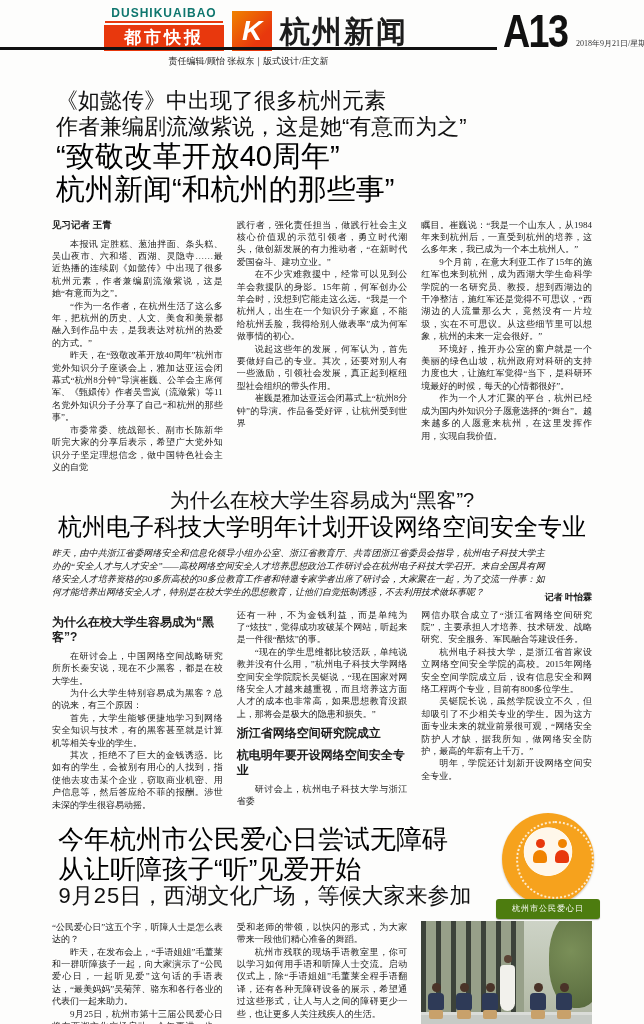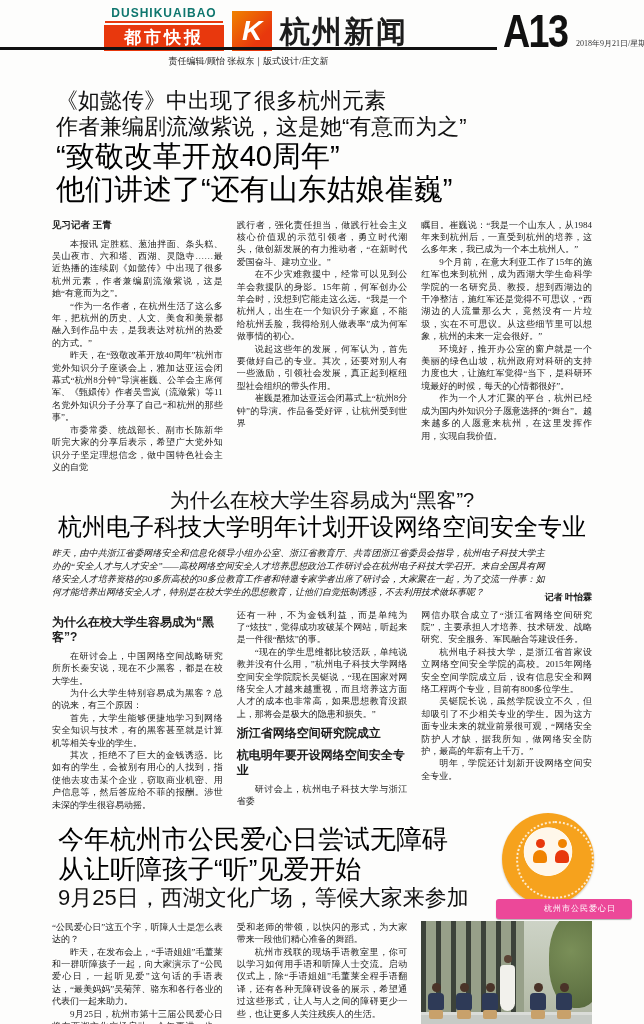--- a/index.html
+++ b/index.html
@@ -43,40 +43,40 @@
   
   .a2 .heads{text-align:center;margin:16px 0 6px;}
   .a2-k{font-size:20px;}
   .a2-t{font-size:24px;}
   .lead{font-style:italic;font-size:9px;line-height:13px;color:#111;margin:4px 0 10px;
         text-align:justify;}
   .lead .reporter-inline{float:right;font-style:normal;font-weight:bold;margin-top:44px;}
   
   .a3 .heads{padding-left:6px;margin:14px 0 10px;}
   .a3-t{font-size:26px;}
-  .a3-k{font-size:22px;}
+  .a3-k{font-size:22px;font-family:Liberation Mono, monospace;}
   .badge{position:absolute;right:44px;top:-12px;width:104px;height:118px;}
   .badge .disc{position:absolute;left:6px;top:0;width:92px;height:92px;border-radius:50%;
     background:radial-gradient(circle at 50% 42%,#fff7ea 0 34%,#f6a21d 35% 74%,#ee7a12 75% 100%);
     box-shadow:0 1px 2px rgba(0,0,0,.25);}
   .badge .ring{position:absolute;left:14px;top:8px;width:74px;height:74px;border-radius:50%;
     border:2px dotted #fff;opacity:.8;}
   .fig{position:absolute;width:16px;height:26px;}
   .fig .head{width:9px;height:9px;border-radius:50%;margin:0 auto;}
   .fig .body{width:14px;height:13px;border-radius:7px 7px 3px 3px;margin:2px auto 0;}
   .fig1{left:30px;top:26px;}
   .fig1 .head{background:#e8380d;}
   .fig1 .body{background:#f08300;}
   .fig2{left:52px;top:26px;}
   .fig2 .head{background:#f08300;}
   .fig2 .body{background:#e8380d;}
-  .ribbon{position:absolute;left:0;top:86px;width:104px;height:20px;background:#ec4899;
+  .ribbon{position:absolute;left:0;top:86px;width:104px;height:20px;background:#4d7c0f;
     color:#fff;font-size:8px;font-family:"Liberation Sans",sans-serif;text-align:center;
     line-height:20px;letter-spacing:1px;border-radius:3px;
-    box-shadow:0 1px 1px rgba(0,0,0,.3);padding-left:32px;}
+    box-shadow:0 1px 1px rgba(0,0,0,.3);}
   
   .photo{position:relative;width:100%;height:118px;overflow:hidden;background:
      linear-gradient(#cdd3c6 0%,#b9c0ae 60%,#a8ad9c 100%);}
   .gate{position:absolute;left:0;top:0;width:60%;height:80%;
      background:repeating-linear-gradient(90deg,#3c423a 0 5px,#97a089 5px 15px);}
   .foliage{position:absolute;right:-12px;top:-8px;width:55px;height:95px;border-radius:45%;
      background:radial-gradient(circle at 40% 40%,#7a8f58,#55673b);}
   .bench{position:absolute;left:0;bottom:0;width:100%;height:24px;background:#c7cbc6;
      border-top:3px solid #dadcd8;}
   .kid{position:absolute;bottom:16px;width:18px;height:40px;}
@@ -107,21 +107,21 @@
     <div class="pageno">A13</div>
     <div class="pagedate">2018年9月21日/星期五</div>
     <div class="editors">责任编辑/顾怡 张叔东｜版式设计/庄文新</div>
   </div>
 
   <div class="art a1">
     <div class="heads">
       <div class="hl-light a1-k">《如懿传》中出现了很多杭州元素</div>
       <div class="hl-light a1-k">作者兼编剧流潋紫说，这是她“有意而为之”</div>
       <div class="hl-bold a1-t">“致敬改革开放40周年”</div>
-      <div class="hl-bold a1-t">他们讲述了“还有山东姑娘崔巍”</div>
+      <div class="hl-bold a1-t">杭州新闻“和杭州的那些事”</div>
     </div>
     <div class="cols">
       <div class="col">
         <p class="byline">见习记者 王青</p>
         <div>
             <p class="tx para">本报讯 定胜糕、葱油拌面、条头糕、吴山夜市、六和塔、西湖、灵隐寺……最近热播的连续剧《如懿传》中出现了很多杭州元素，作者兼编剧流潋紫说，这是她“有意而为之”。</p>
             <p class="tx para">“作为一名作者，在杭州生活了这么多年，把杭州的历史、人文、美食和美景都融入到作品中去，是我表达对杭州的热爱的方式。”</p>
             <p class="tx para">昨天，在“致敬改革开放40周年”杭州市党外知识分子座谈会上，雅加达亚运会闭幕式“杭州8分钟”导演崔巍、公羊会主席何军、《甄嬛传》作者吴雪岚（流潋紫）等11名党外知识分子分享了自己“和杭州的那些事”。</p>
             <p class="tx para">市委常委、统战部长、副市长陈新华听完大家的分享后表示，希望广大党外知识分子坚定理想信念，做中国特色社会主义的自觉</p>
           </div>

